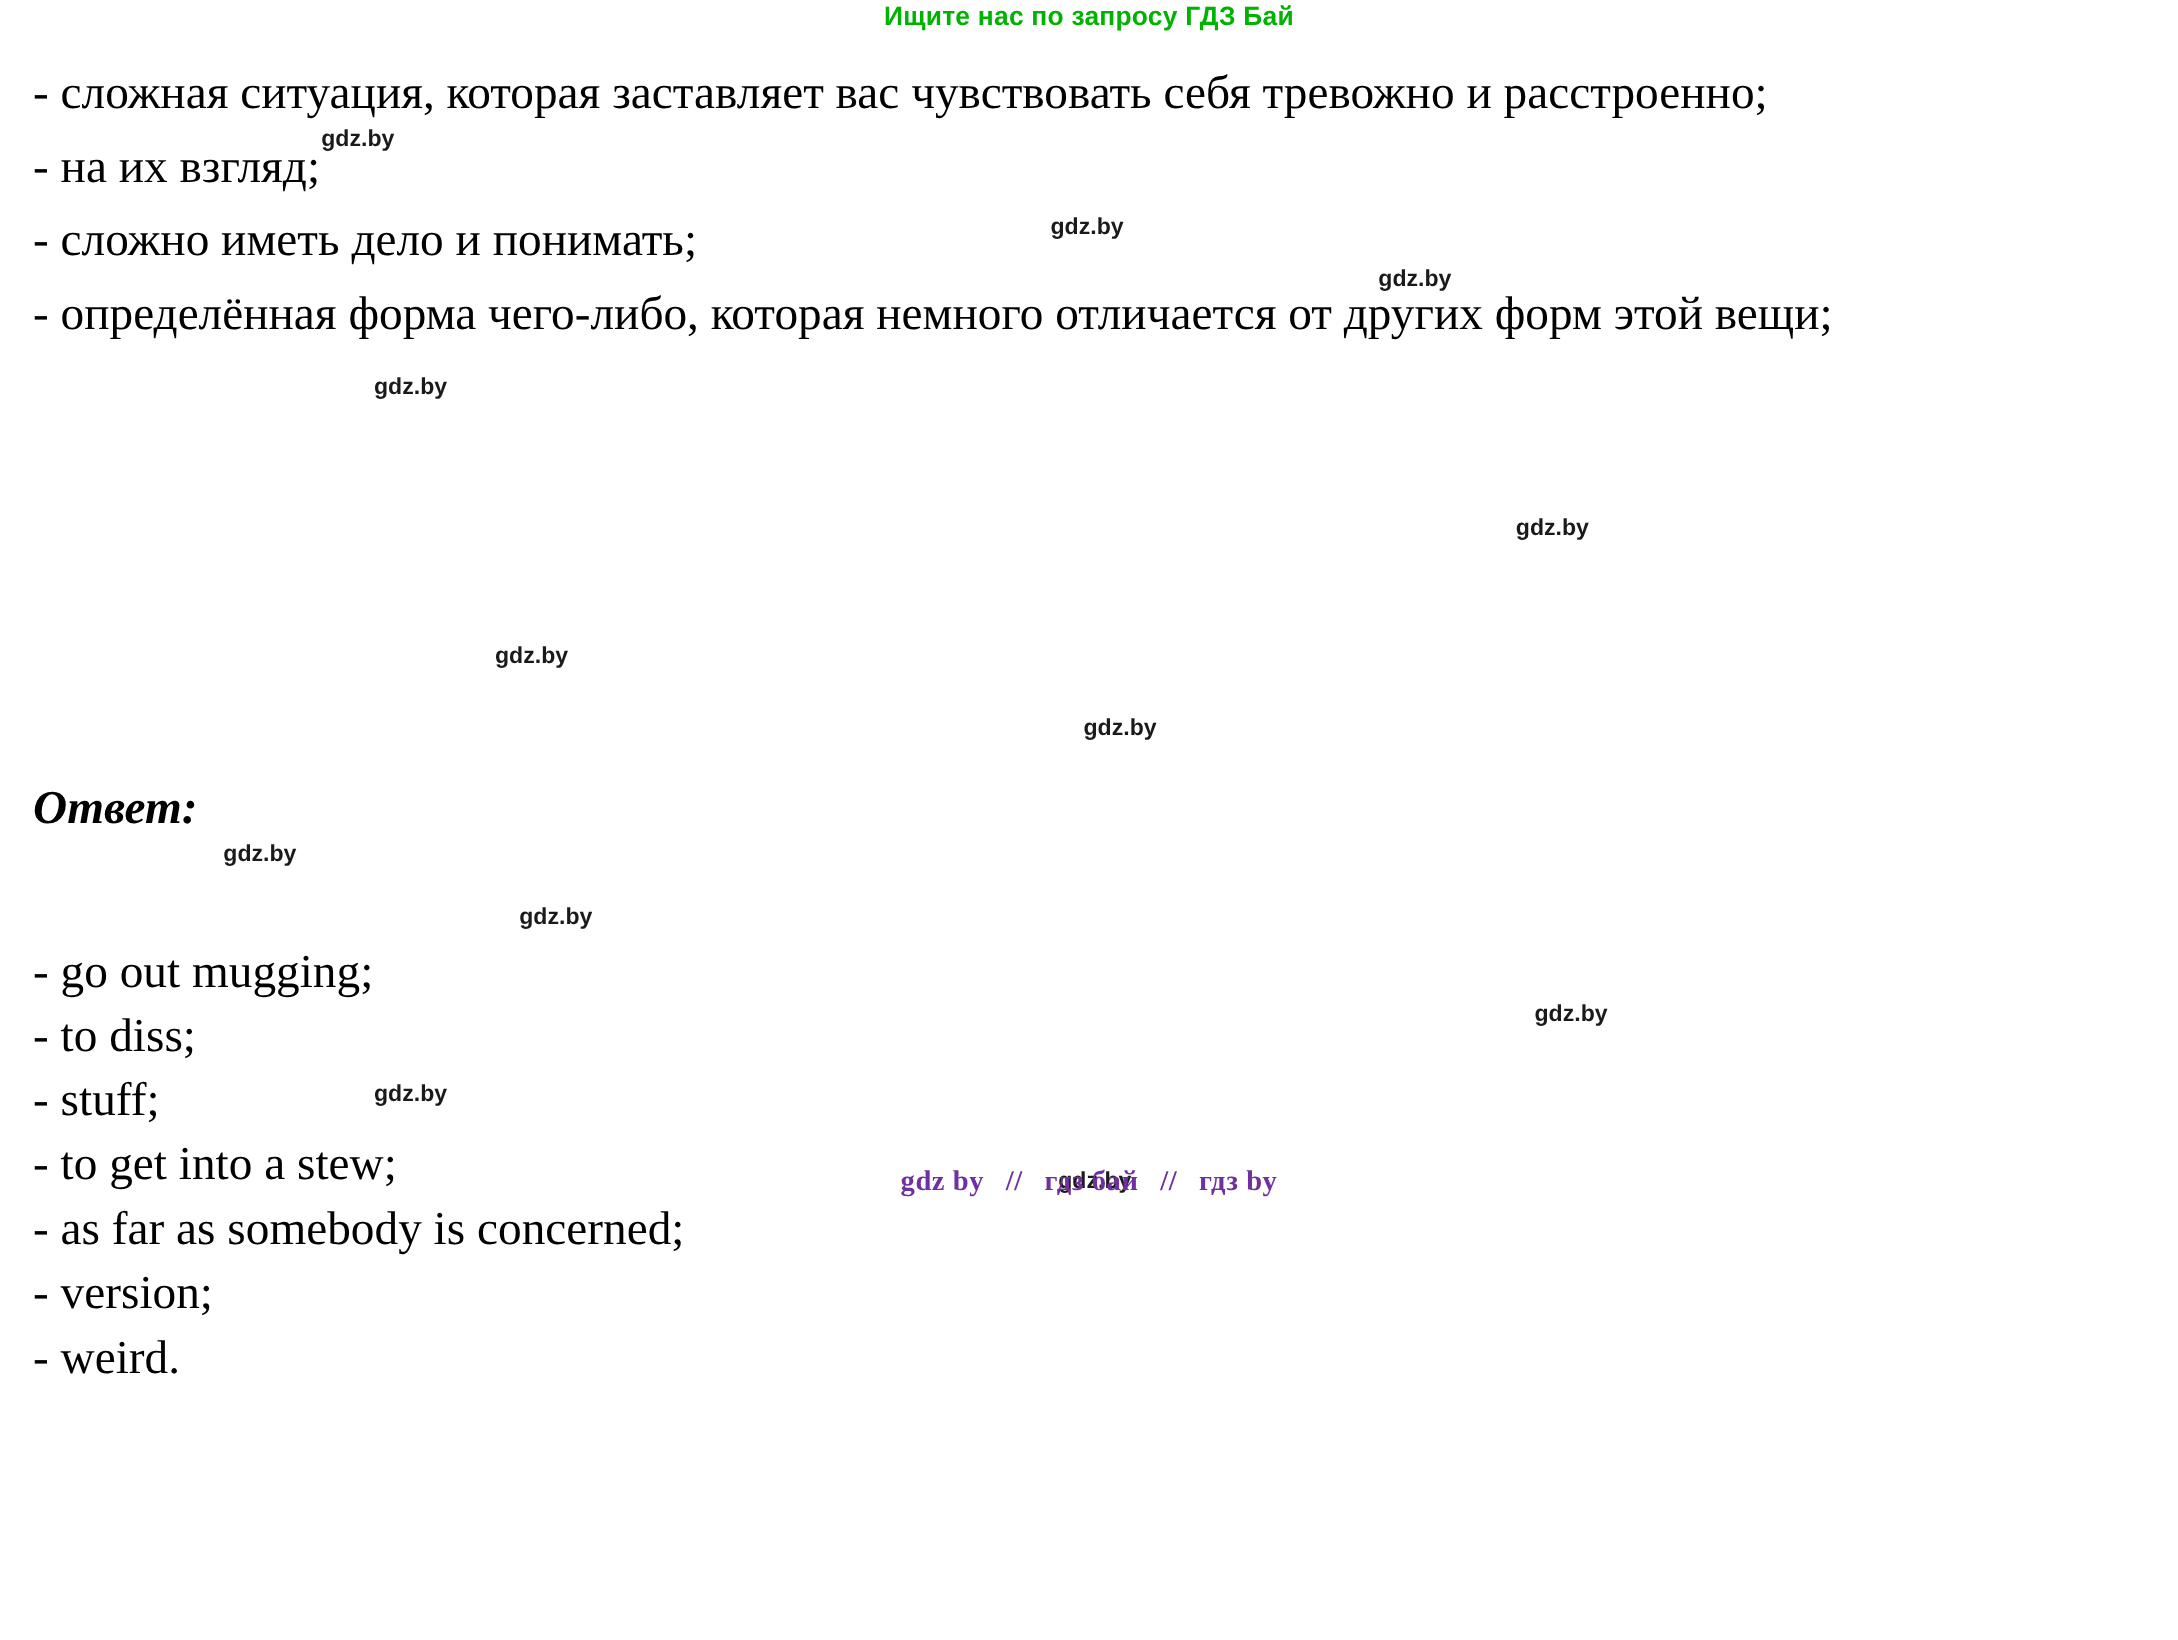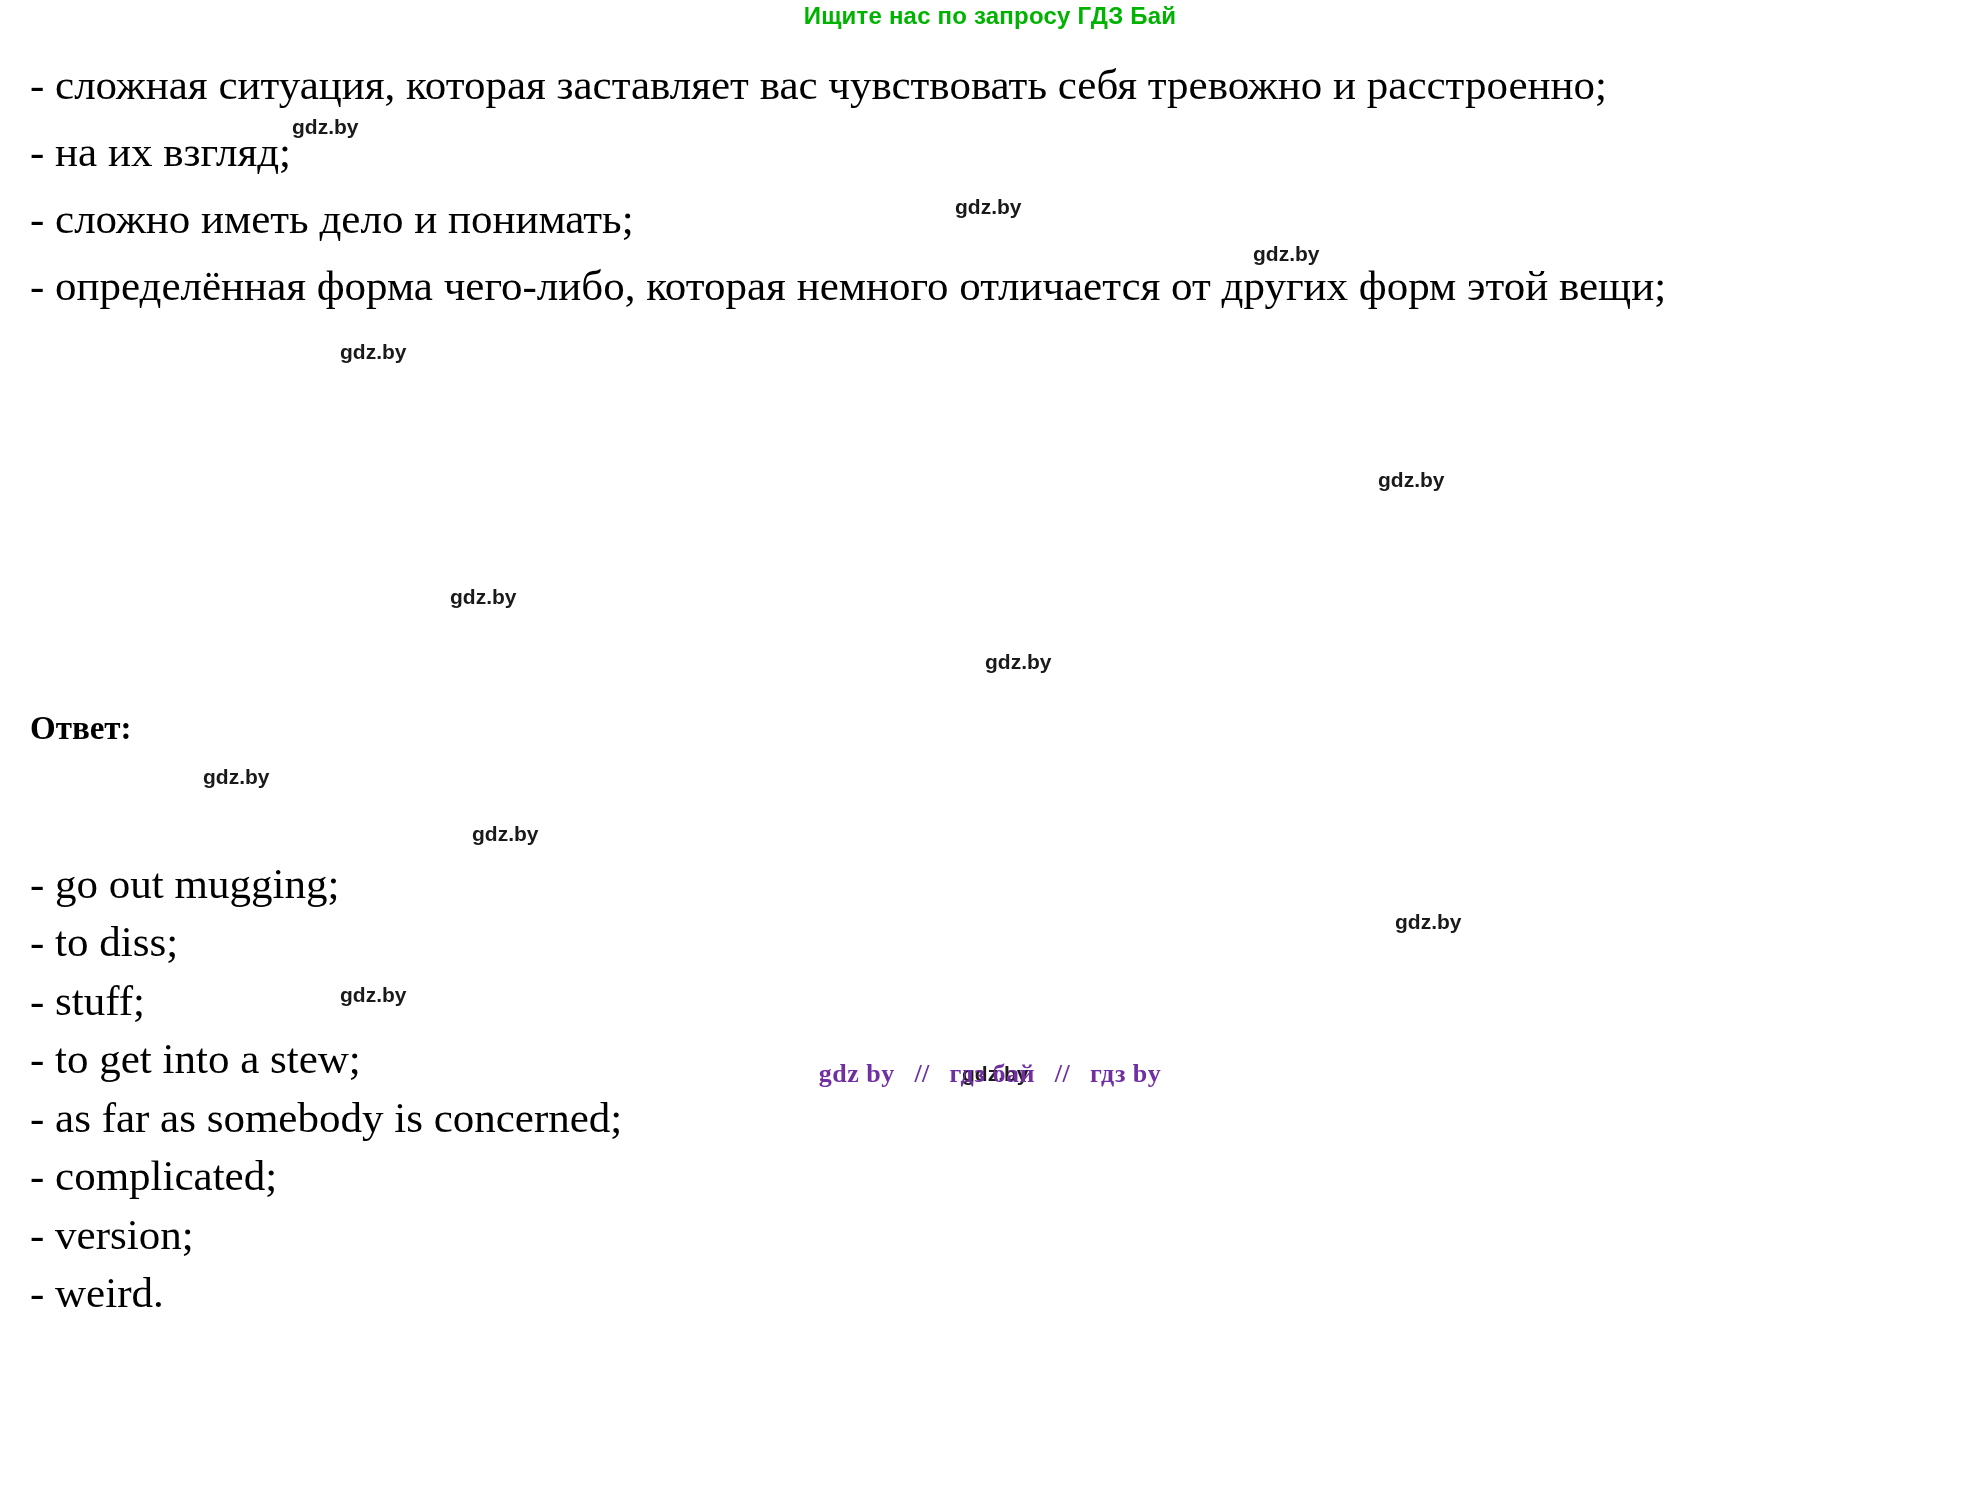--- a/index.html
+++ b/index.html
@@ -43,26 +43,27 @@
     font-size: 43px;
     line-height: 1.42;
     margin: 0 0 6px 0;
     text-align: justify;
     text-justify: inter-word;
   }
   .para.nojust {
     text-align: left;
   }
   .answer-heading {
-    font-size: 33px;
+    font-size: 43px;
     font-weight: bold;
     margin: 0;
     position: absolute;
     top: 710px;
     left: 30px;
+    font-style: italic;
   }
   .en-list {
     position: absolute;
     top: 855px;
     left: 30px;
     width: 1200px;
   }
   .en-item {
     font-size: 43px;
     line-height: 1.36;
@@ -106,21 +107,20 @@
   </div>
 
   <div class="answer-heading">Ответ:</div>
 
   <div class="en-list">
     <p class="en-item">- go out mugging;</p>
     <p class="en-item">- to diss;</p>
     <p class="en-item">- stuff;</p>
     <p class="en-item">- to get into a stew;</p>
     <p class="en-item">- as far as somebody is concerned;</p>
-    <p class="en-item">- complicated;</p>
     <p class="en-item">- version;</p>
     <p class="en-item">- weird.</p>
   </div>
 
   <div class="wm" style="left:292px; top:115px;">gdz.by</div>
   <div class="wm" style="left:955px; top:195px;">gdz.by</div>
   <div class="wm" style="left:1253px; top:242px;">gdz.by</div>
   <div class="wm" style="left:340px; top:340px;">gdz.by</div>
   <div class="wm" style="left:1378px; top:468px;">gdz.by</div>
   <div class="wm" style="left:450px; top:585px;">gdz.by</div>

